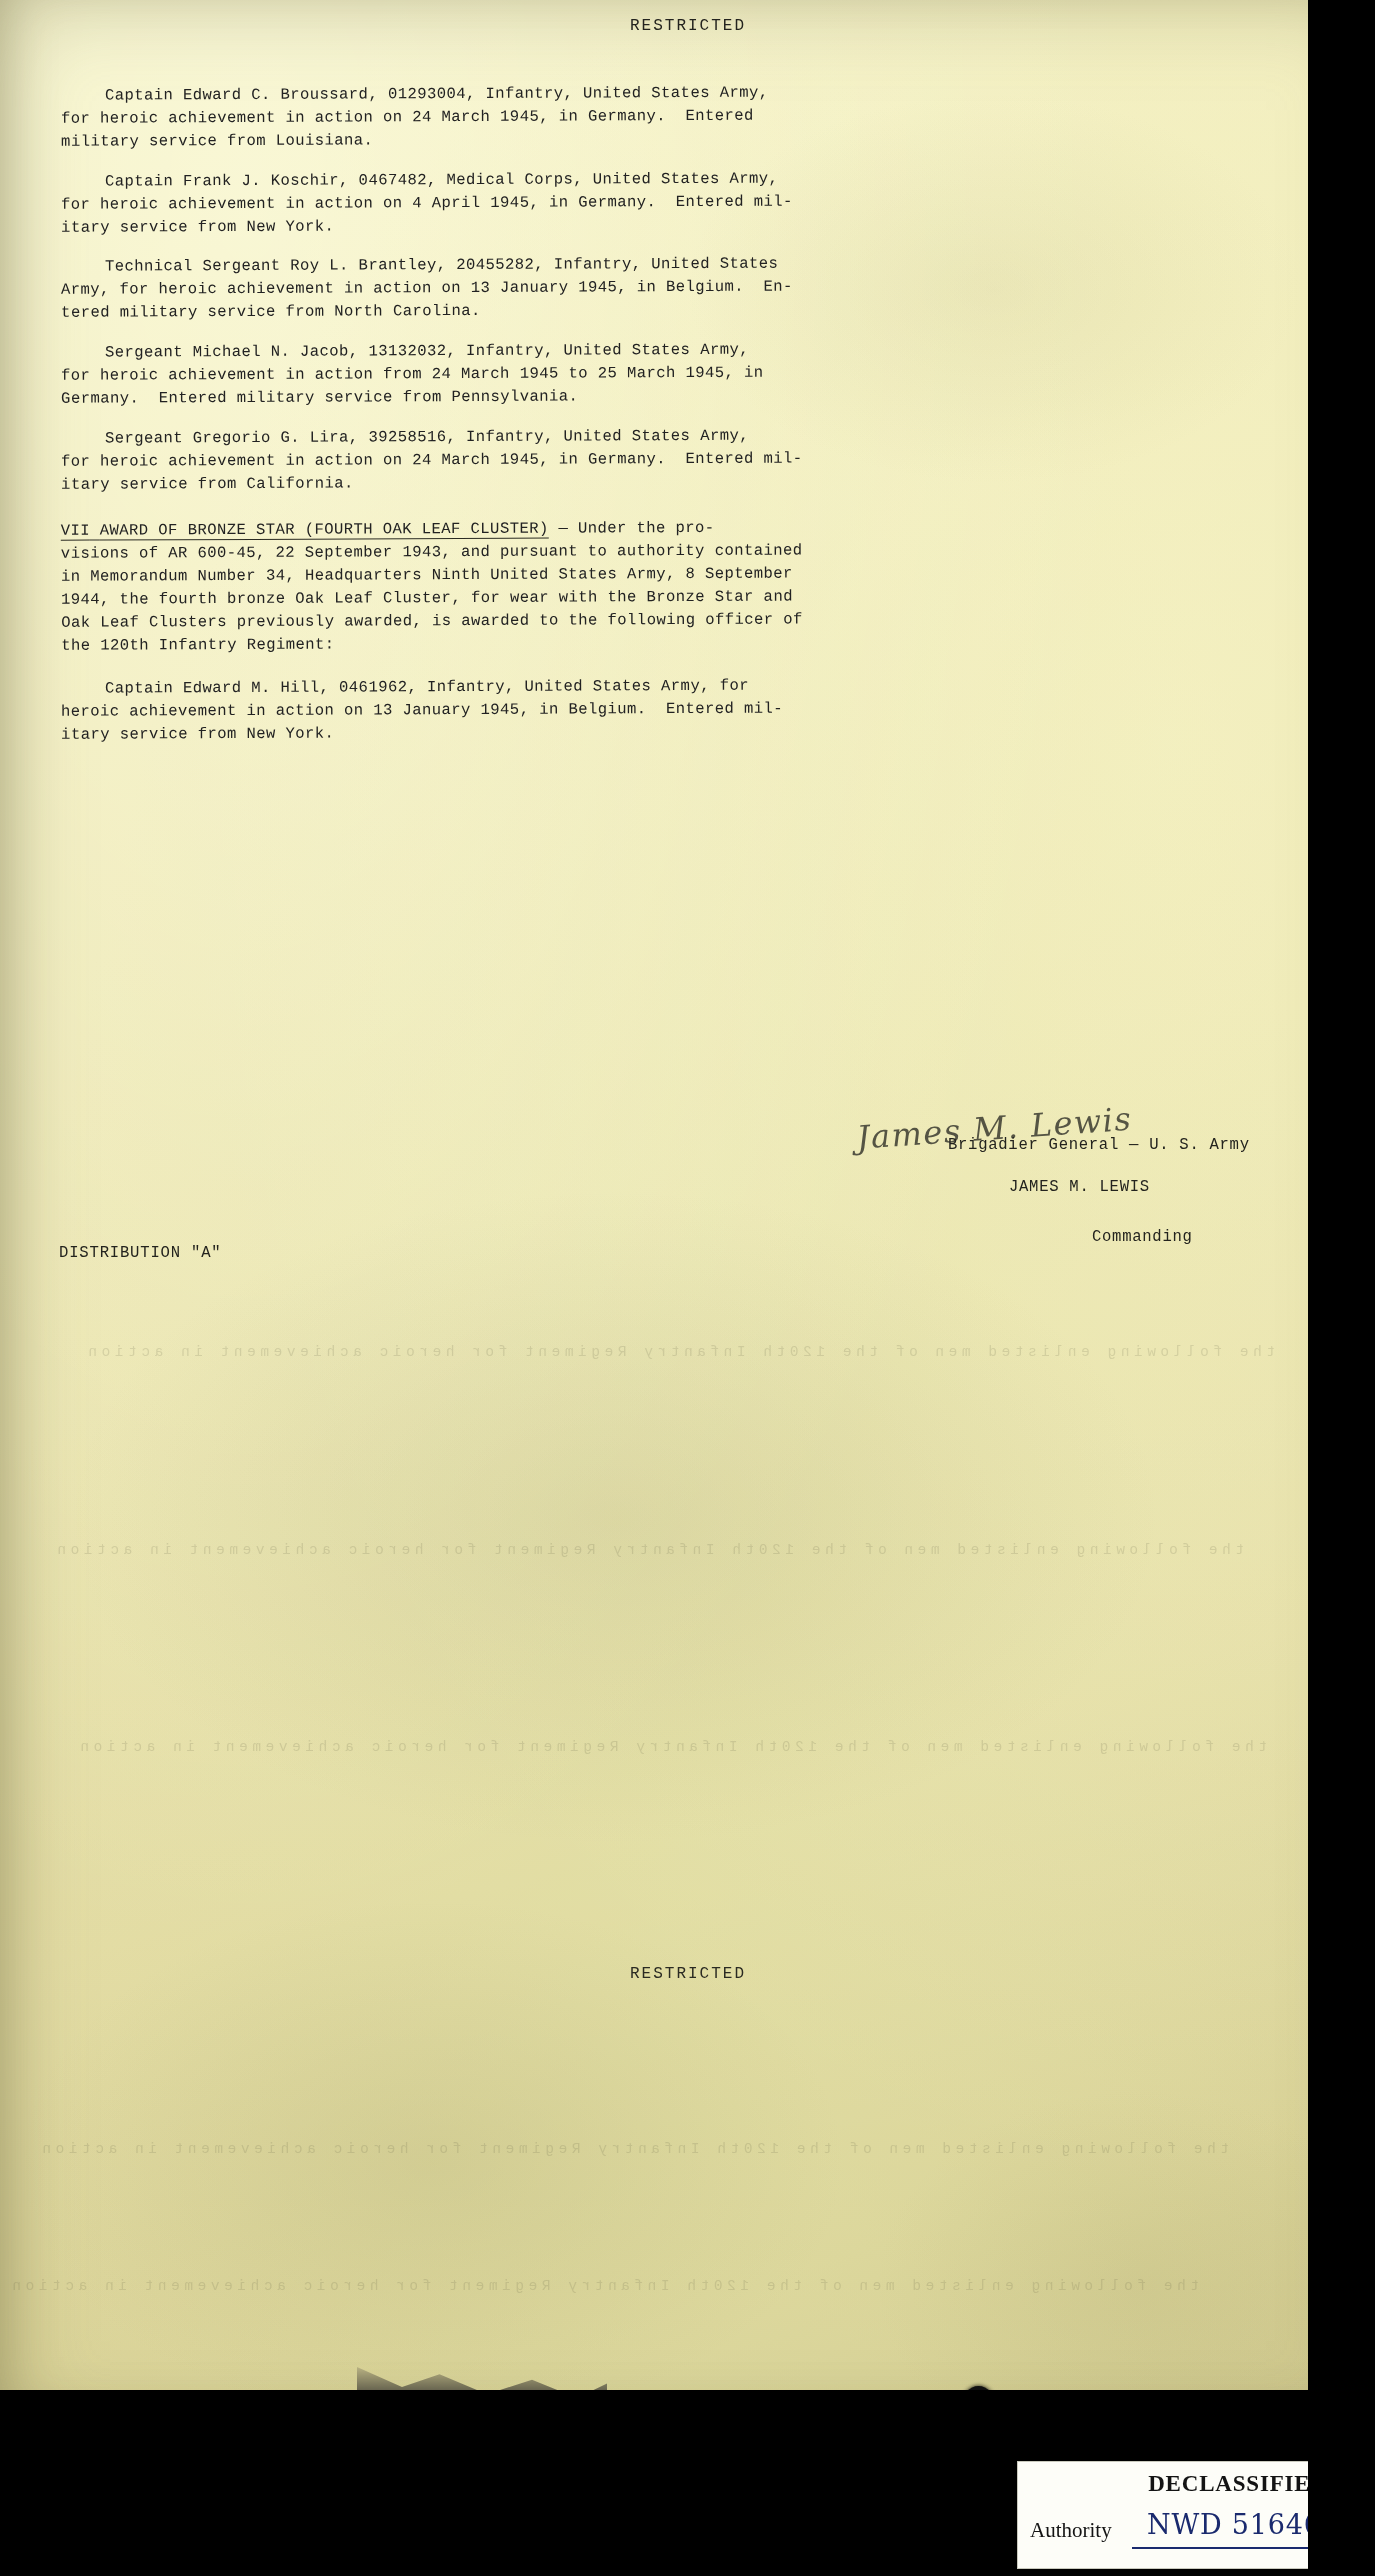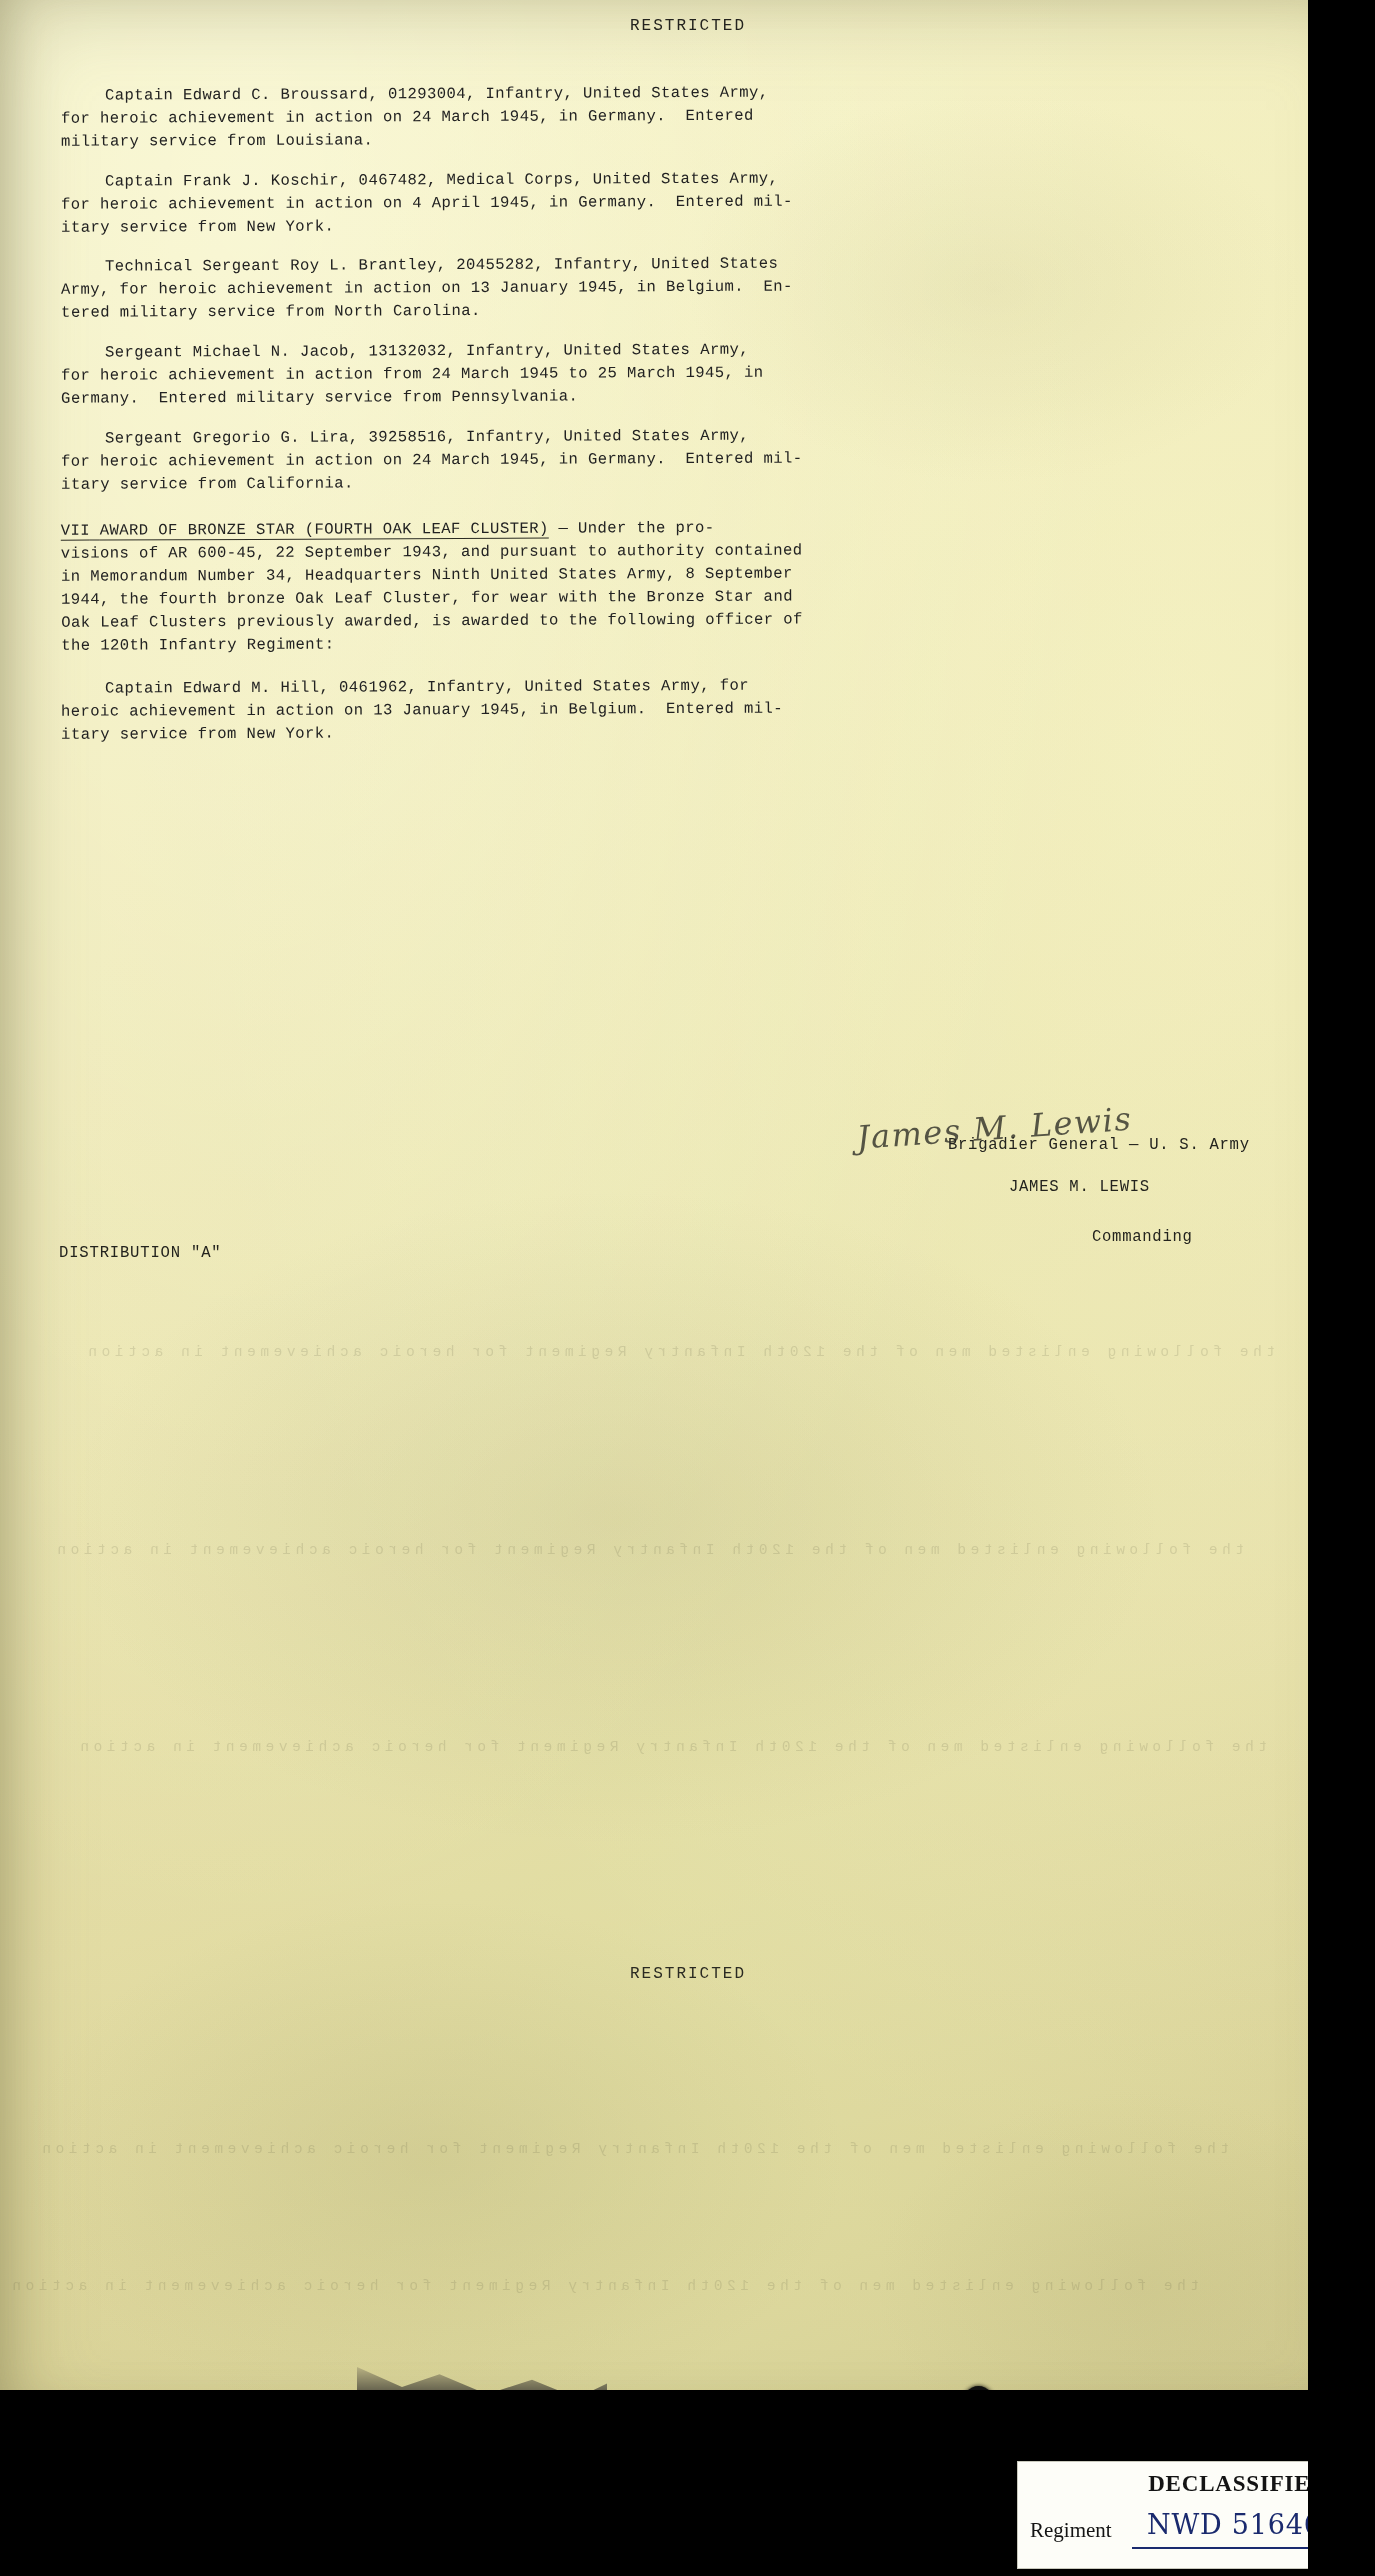--- a/index.html
+++ b/index.html
@@ -275,19 +275,19 @@
   <div class="dist">DISTRIBUTION "A"</div>
 
   <div class="bottom-restricted">RESTRICTED</div>
 
   <div class="tear-paper"></div>
   <div class="punch-hole"></div>
   <div class="tear"></div>
 
   <div class="declass">
     <div class="declass-title">DECLASSIFIED</div>
-    <div class="declass-auth">Regiment</div>
+    <div class="declass-auth">Authority</div>
     <div class="declass-num">NWD 516460</div>
     <div class="declass-rule"></div>
   </div>
 
 </div>
 
 
 </body></html>

